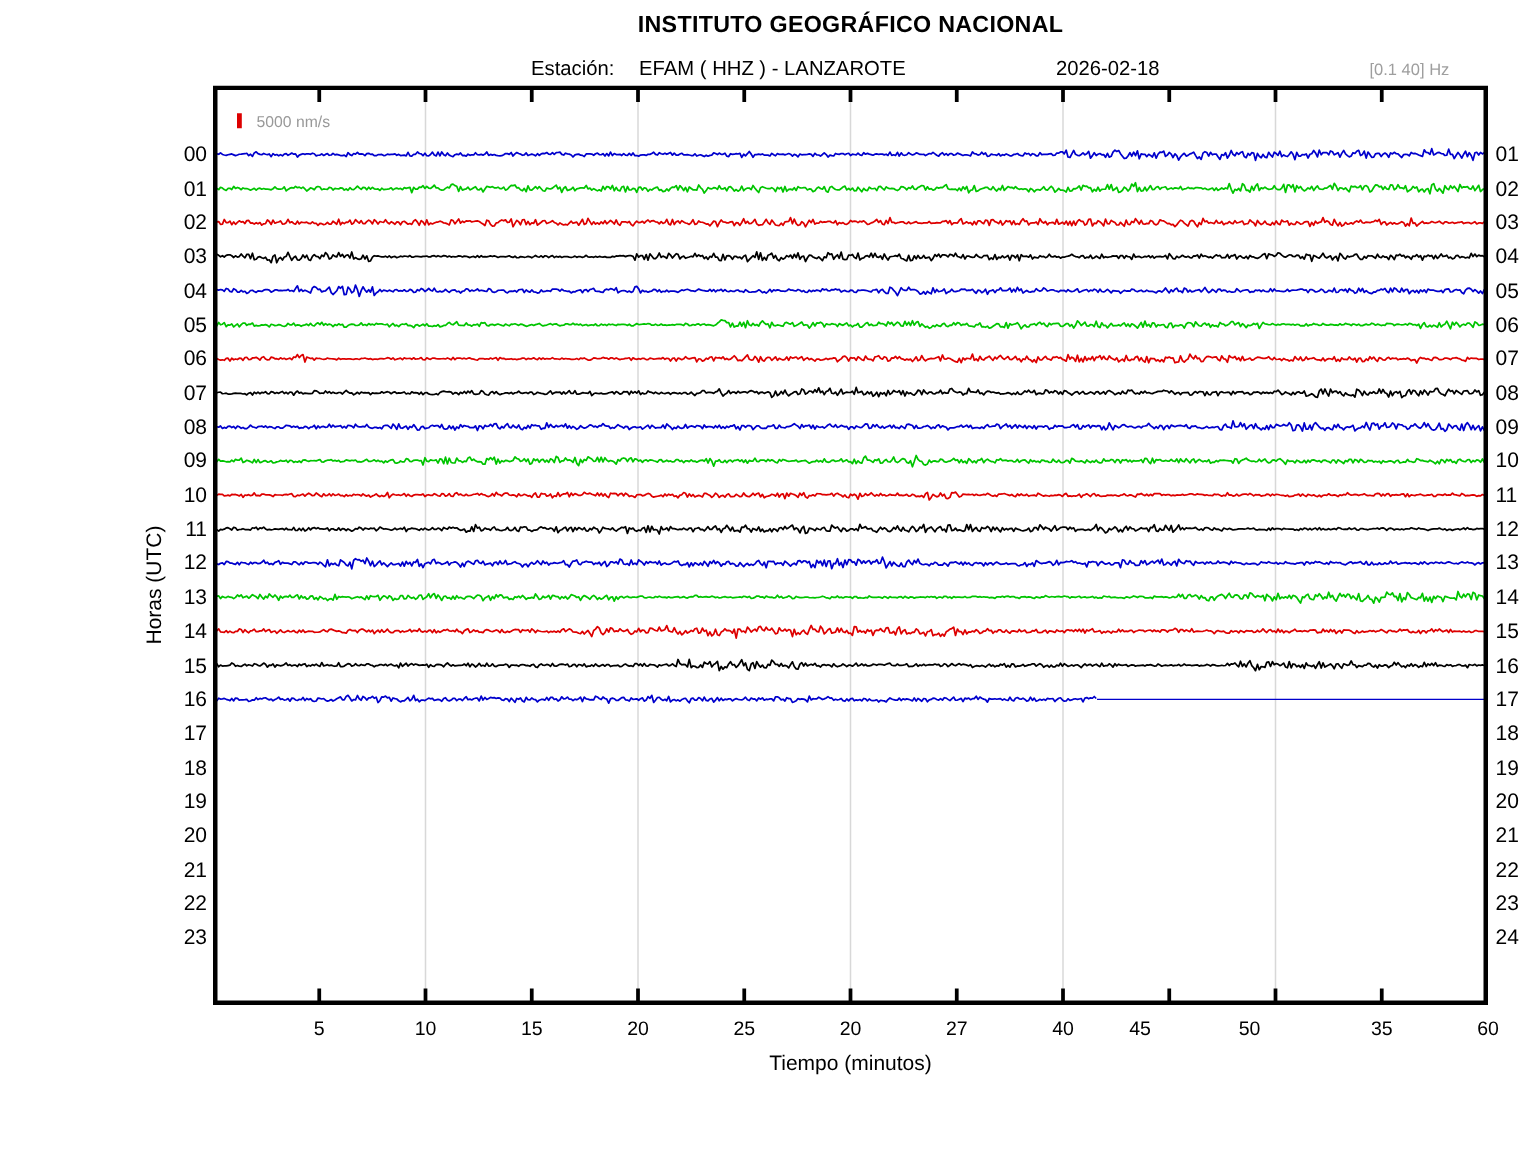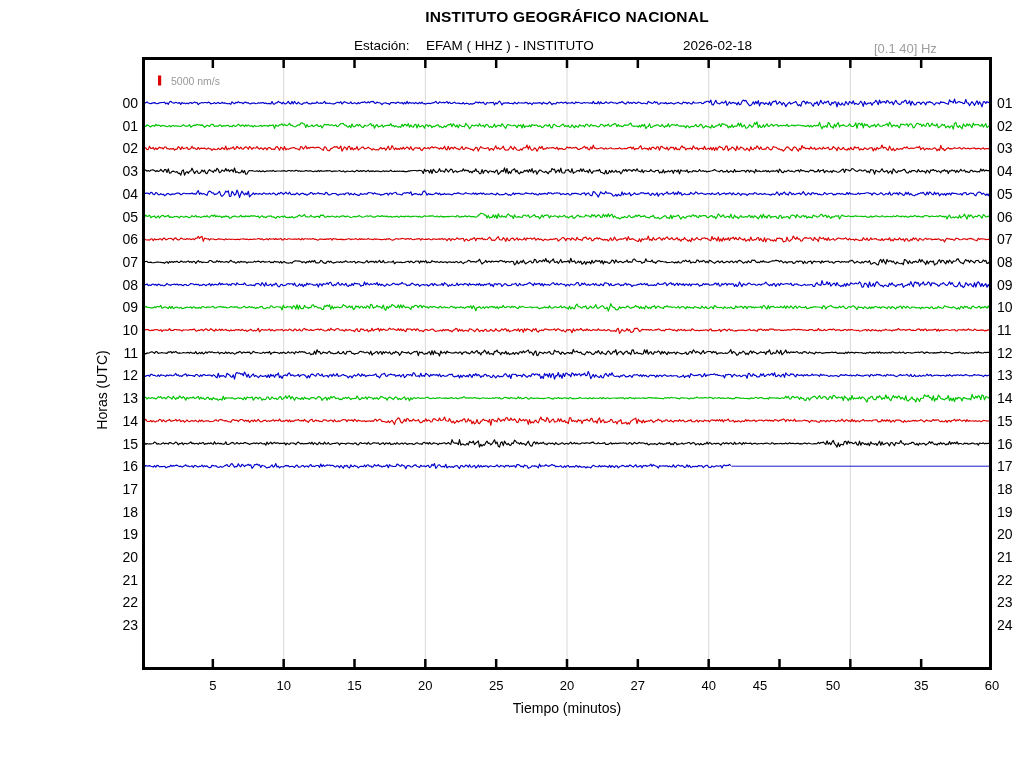--- a/index.html
+++ b/index.html
@@ -3,38 +3,38 @@
 <meta charset="utf-8">
 <style>
   html,body{margin:0;padding:0;background:#ffffff;}
   #page{position:relative;width:1024px;height:768px;background:#ffffff;
         font-family:"Liberation Sans",sans-serif;color:#000;overflow:hidden;margin-left:44px;}
   .title{position:absolute;left:98px;top:8px;width:850px;text-align:center;
          font-size:15.5px;font-weight:bold;letter-spacing:.2px;}
   .subtitle{position:absolute;top:38px;font-size:13.5px;white-space:pre;}
   #station-prefix{left:310px;}
   #station-name{left:382px;}
-  #date-text{left:639px;}
-  .filter{position:absolute;left:830px;top:41px;font-size:13px;color:#9e9e9e;}
+  #date-text{left:660px;}
+  .filter{position:absolute;left:869px;top:41px;font-size:11px;color:#9e9e9e;}
   #plot{position:absolute;left:98px;top:57px;width:850px;height:613px;}
   .hour-label{position:absolute;font-size:14px;transform:translateY(-50%);line-height:11px;}
   .hour-left{left:60px;width:34px;text-align:right;}
   .hour-right{left:953px;width:34px;text-align:left;}
   .xtick-label{position:absolute;top:678px;font-size:13px;transform:translateX(-50%);}
   .xaxis-title{position:absolute;left:523px;top:700px;font-size:14px;transform:translateX(-50%);}
   .yaxis-title{position:absolute;left:58px;top:390px;font-size:14px;
                transform:translate(-50%,-50%) rotate(-90deg);white-space:nowrap;}
 </style>
 </head>
 <body>
 
 <div id="page">
   <div class="title">INSTITUTO GEOGRÁFICO NACIONAL</div>
   <div class="subtitle" id="station-prefix">Estación:</div>
-  <div class="subtitle" id="station-name">EFAM ( HHZ ) - INSTITUTO</div>
+  <div class="subtitle" id="station-name">EFAM ( HHZ ) - LANZAROTE</div>
   <div class="subtitle" id="date-text">2026-02-18</div>
   <div class="filter">[0.1 40] Hz</div>
 
   <div class="yaxis-title">Horas (UTC)</div>
   <div class="xaxis-title">Tiempo (minutos)</div>
 
   <div id="plot">
     <svg id="plot-svg" width="850" height="613" viewBox="0 0 850 613">
         <line x1="141.66666666666666" y1="3" x2="141.66666666666666" y2="610" stroke="#d8d8d8" stroke-width="1"></line>
         <line x1="283.3333333333333" y1="3" x2="283.3333333333333" y2="610" stroke="#d8d8d8" stroke-width="1"></line>

